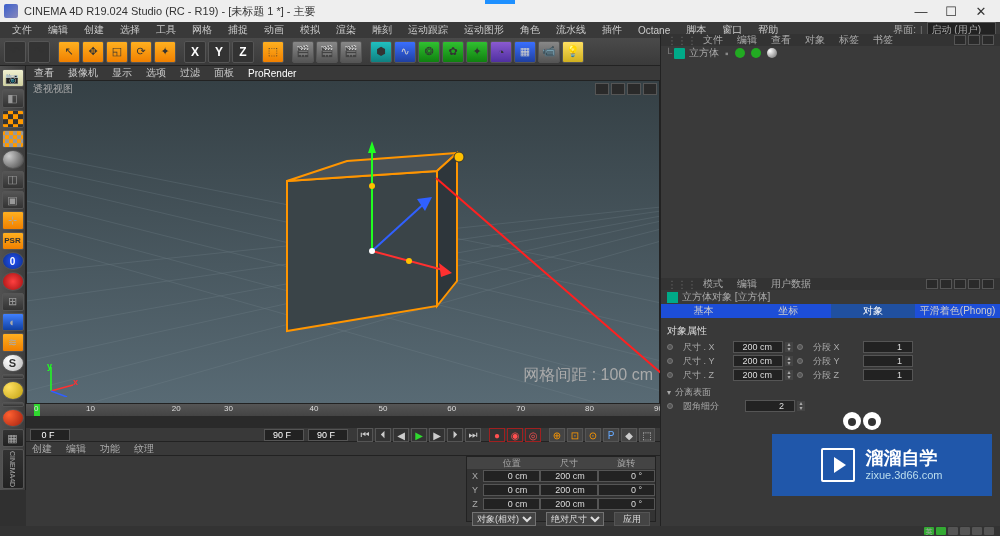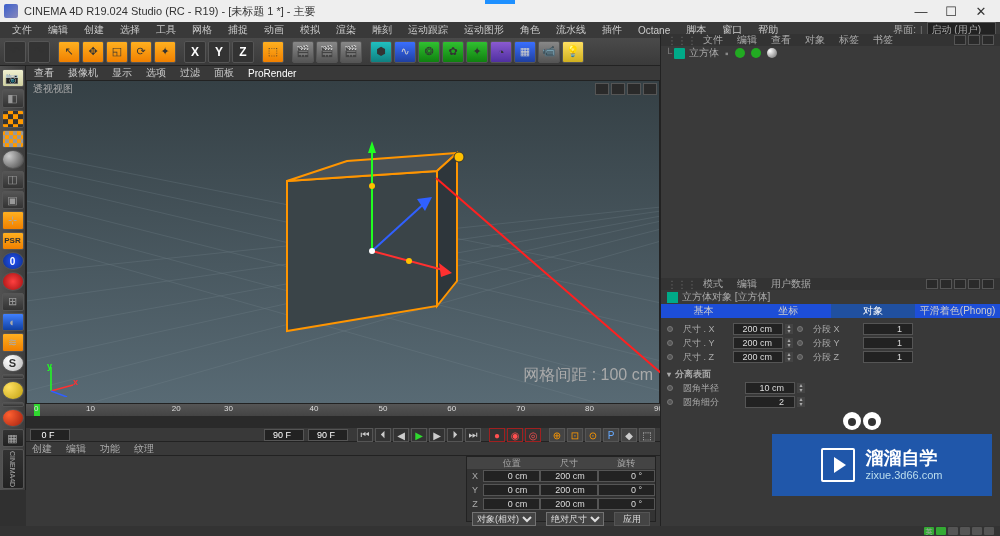--- a/index.html
+++ b/index.html
@@ -114,21 +114,21 @@
   .attrmgr .subtabs { display:grid; grid-template-columns:repeat(4,1fr); height:14px; font-size:10px; }
   .attrmgr .subtabs .st { text-align:center; line-height:14px; background:#1d4ed8; color:#ccc;}
   .attrmgr .subtabs .st.active { background:#2050a0; color:#fff;}
   .attrmgr .section { padding:4px 6px; font-size:10px; }
   .attrmgr .section .title { margin:2px 0; color:#ddd; }
   .attrmgr .prow { display:grid; grid-template-columns:14px 48px 50px 10px 14px 48px 50px; gap:2px; align-items:center; height:14px; font-size:9px; }
   .attrmgr .prow .dot { width:6px; height:6px; border-radius:50%; background:#555; border:1px solid #777;}
   .attrmgr .prow input { height:12px; background:#222; border:1px solid #555; color:#ddd; font-size:9px; text-align:right; padding-right:10px; width:100%;}
   .attrmgr .prow .spinner { width:8px; display:flex; flex-direction:column; }
   .attrmgr .prow .spinner .s { height:5px; background:#444; font-size:6px; line-height:5px; text-align:center;}
-  .attrmgr .sep-title { display:flex; align-items:center; font-size:9px; margin-top:4px; color:#aaa;font-weight:bold; }
+  .attrmgr .sep-title { display:flex; align-items:center; font-size:9px; margin-top:4px; color:#aaa; }
   .attrmgr .sep-title::before { content:"▾"; margin-right:4px; font-size:8px;}
   .attrmgr .check { display:flex; align-items:center; height:14px; font-size:9px; }
   .attrmgr .check .dot { width:6px; height:6px; border-radius:50%; background:#555; border:1px solid #777; margin-right:6px;}
   .attrmgr .check .cbox { width:11px; height:11px; background:#222; border:1px solid #666; display:flex; align-items:center; justify-content:center; color:#2fd82f; font-size:9px; margin-left:8px;}
 
   
   .status { position:absolute; left:0; right:0; bottom:0; height:10px; background:#333; font-size:9px; display:flex; align-items:center; justify-content:flex-end; padding-right:6px;}
   .status .ind { width:10px; height:8px; margin-left:2px; background:#3a3; border-radius:1px; font-size:7px; text-align:center;}
 
   
@@ -439,20 +439,21 @@
     <div class="cubeico"></div>
     <span>立方体对象 [立方体]</span>
   </div>
   <div class="subtabs">
     <div class="st">基本</div>
     <div class="st">坐标</div>
     <div class="st active">对象</div>
     <div class="st">平滑着色(Phong)</div>
   </div>
   <div class="section">
+    <div class="title">对象属性</div>
     <div class="prow">
       <div class="dot"></div>
         <span>尺寸 . X</span>
       <input value="200 cm" style="">
         <div class="spinner">
           <div class="s">▴</div>
           <div class="s">▾</div>
         </div>
       <div class="dot"></div>
         <span>分段 X</span>
@@ -478,29 +479,20 @@
           <div class="s">▴</div>
           <div class="s">▾</div>
         </div>
       <div class="dot"></div>
         <span>分段 Z</span>
       <input value="1" style="">
     </div>
     <div class="sep-title">
         <span>分离表面</span>
       </div>
-    <div class="prow" style="grid-template-columns:14px 60px 50px 10px;">
-      <div class="dot"></div>
-        <span>圆角半径</span>
-      <input value="10 cm" style="">
-        <div class="spinner">
-          <div class="s">▴</div>
-          <div class="s">▾</div>
-        </div>
-    </div>
     <div class="prow" style="grid-template-columns:14px 60px 50px 10px;">
       <div class="dot"></div>
         <span>圆角细分</span>
       <input value="2" style="">
         <div class="spinner">
           <div class="s">▴</div>
           <div class="s">▾</div>
         </div>
     </div>
   </div>

